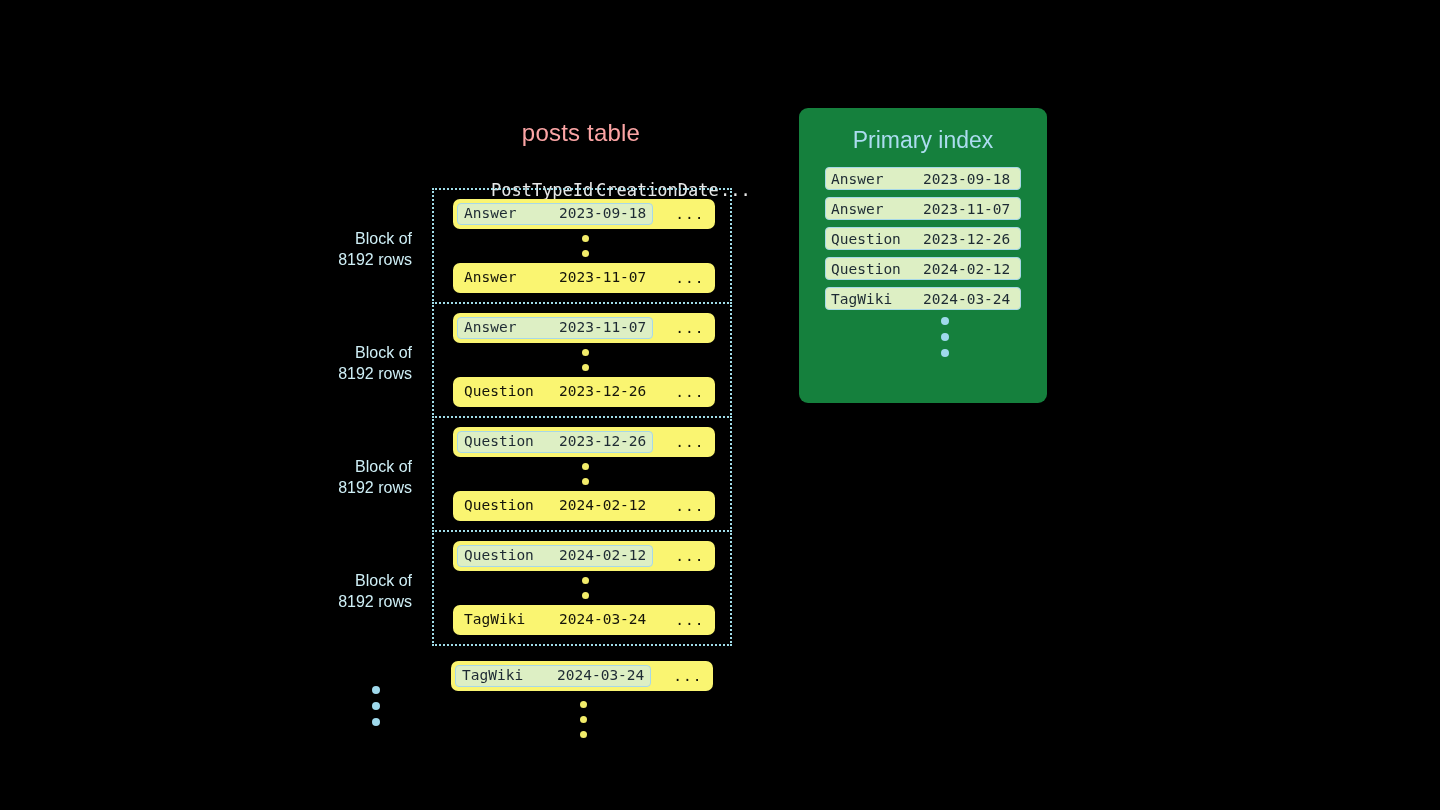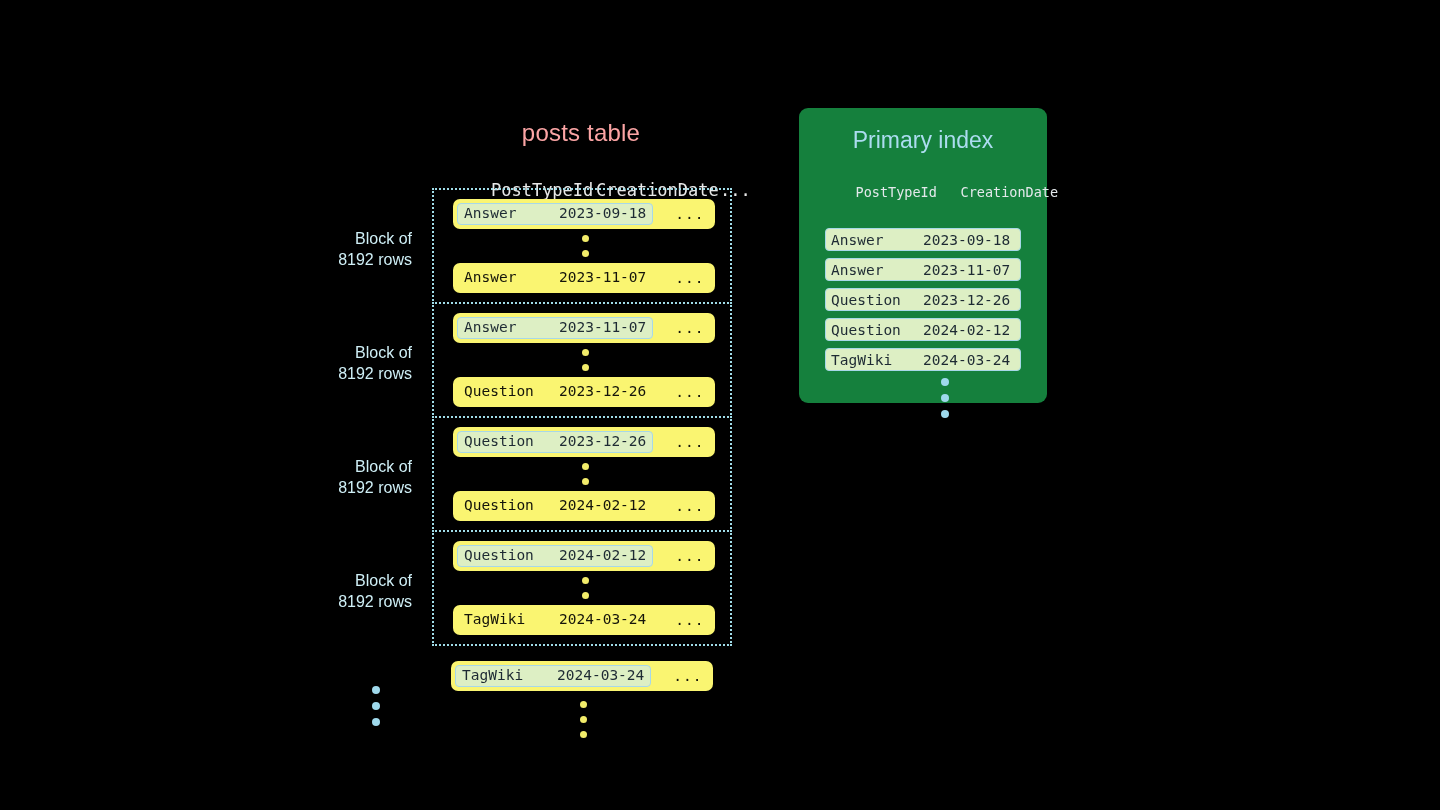--- a/index.html
+++ b/index.html
@@ -365,23 +365,20 @@
 <div id="blocks-tail-dots">
   <i></i>
     <i></i>
     <i></i>
 </div>
 
 <div id="primary-index-panel">
 
   <div id="primary-index-title">Primary index</div>
 
-  <div id="primary-index-columns">
-    <span class="pi-col-a">PostTypeId</span><span class="pi-col-b">CreationDate</span>
-  </div>
 
   <div id="primary-index-rows">
     <div class="pi-row">
       <span class="pi-cell-type">Answer</span><span class="pi-cell-date">2023-09-18</span>
     </div>
     <div class="pi-row">
       <span class="pi-cell-type">Answer</span><span class="pi-cell-date">2023-11-07</span>
     </div>
     <div class="pi-row">
       <span class="pi-cell-type">Question</span><span class="pi-cell-date">2023-12-26</span>

